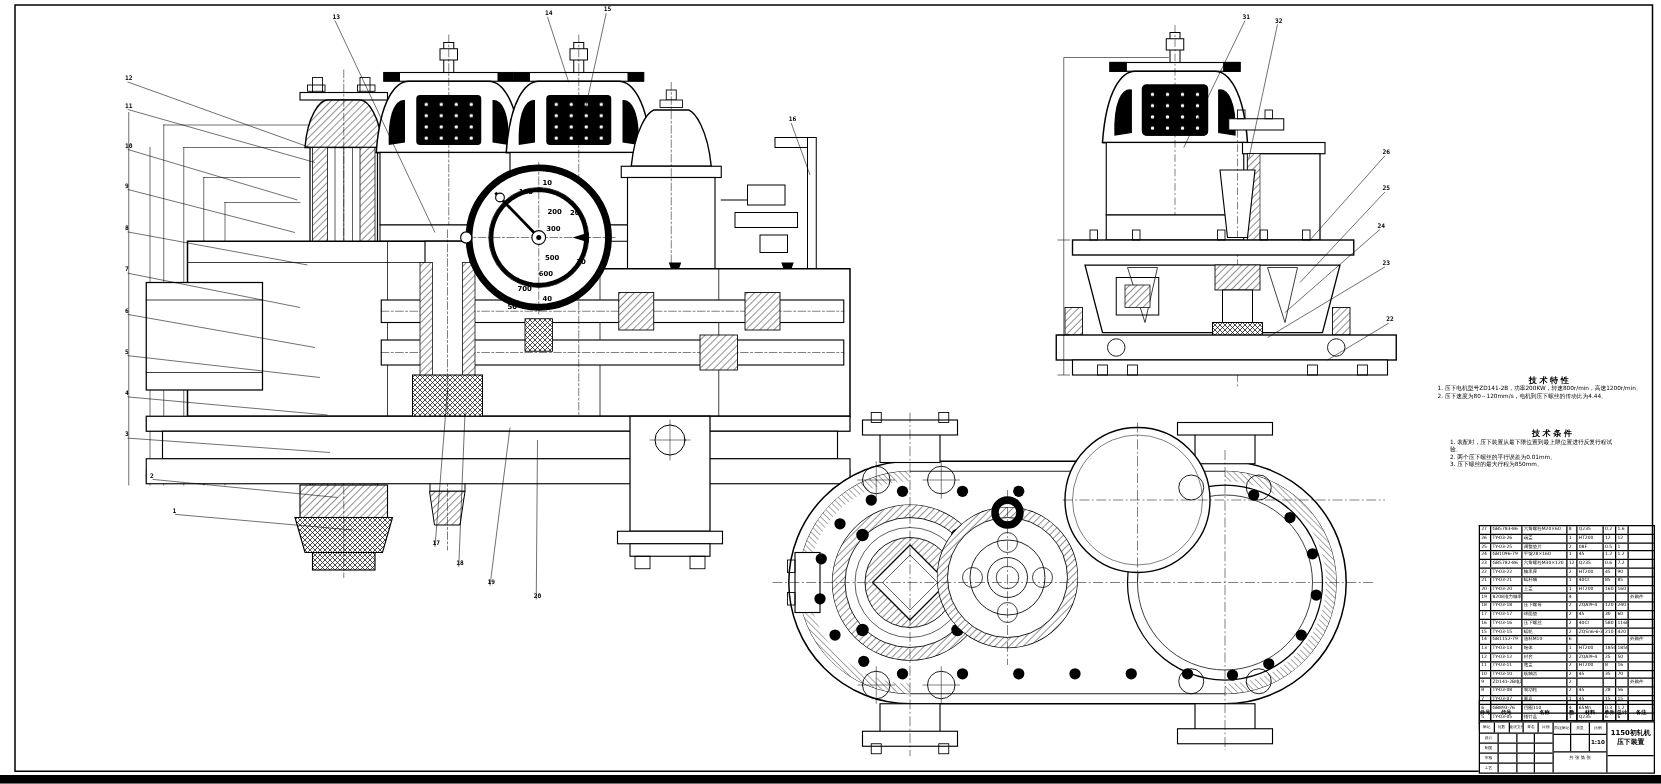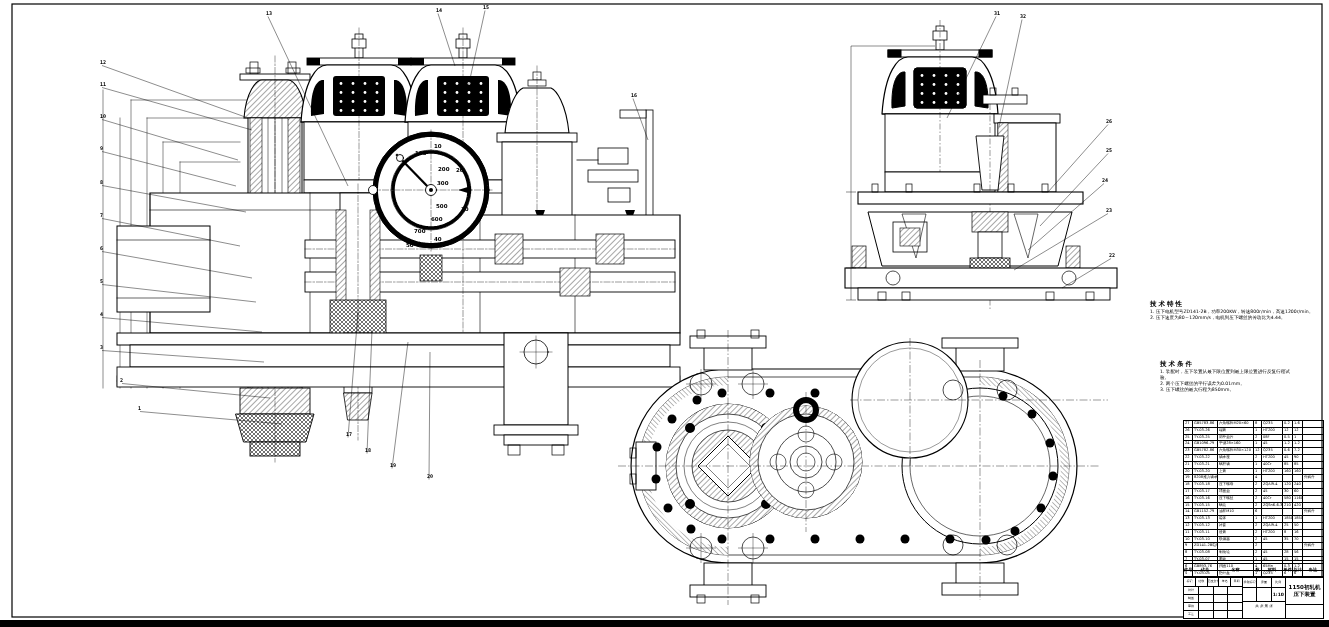--- a/index.html
+++ b/index.html
@@ -2,24 +2,24 @@
 <html><head>
 <meta charset="utf-8">
 <style>
   html,body{margin:0;padding:0;}
   body{width:1329px;height:627px;position:relative;background:#fff;overflow:hidden;
        font-family:"DejaVu Sans","Liberation Sans",sans-serif;color:#000;}
   #drawing{position:absolute;left:0;top:0;}
   .co{font-size:5px;font-weight:bold;fill:#000;font-family:"DejaVu Sans Mono",monospace;}
   .dn{font-size:5.5px;font-weight:bold;fill:#000;font-family:"DejaVu Sans",sans-serif;}
   .notes{position:absolute;}
-  .note-title{font-size:6.5px;font-weight:bold;letter-spacing:2px;}
+  .note-title{font-size:6.5px;font-weight:bold;text-align:center;letter-spacing:2px;}
   .note-line{font-size:4.6px;line-height:6px;white-space:nowrap;}
   #tech-char{left:1150px;top:300px;width:180px;}
-  #tech-cond{left:1160px;top:360px;width:165px;}
+  #tech-cond{left:1160px;top:343px;width:165px;}
   #bom{position:absolute;left:1183px;top:420px;width:139px;border-left:1px solid #000;border-top:1px solid #000;border-right:1px solid #000;}
   .bom-row{display:grid;grid-template-columns:9px 25px 36px 8px 21px 10px 10px 1fr;height:5.8px;border-bottom:0.5px solid #000;}
   .bc{border-right:0.5px solid #000;overflow:hidden;white-space:nowrap;font-size:3.6px;line-height:5.8px;padding-left:1px;}
   .bc:last-child{border-right:none;}
   #bom-header{position:absolute;left:1183px;top:560px;width:139px;height:17px;border:1px solid #000;display:grid;
     grid-template-columns:9px 25px 36px 8px 21px 10px 10px 1fr;}
   #bom-header .bc{font-size:4.2px;font-weight:bold;line-height:17px;text-align:center;padding-left:0;}
   #titleblock{position:absolute;left:1183px;top:577px;width:139px;height:40px;border:1px solid #000;display:flex;background:#fff;}
   .tb-left{width:58px;border-right:1px solid #000;display:flex;flex-direction:column;}
   .tb-mini{flex:1;display:flex;border-bottom:0.5px solid #000;}

